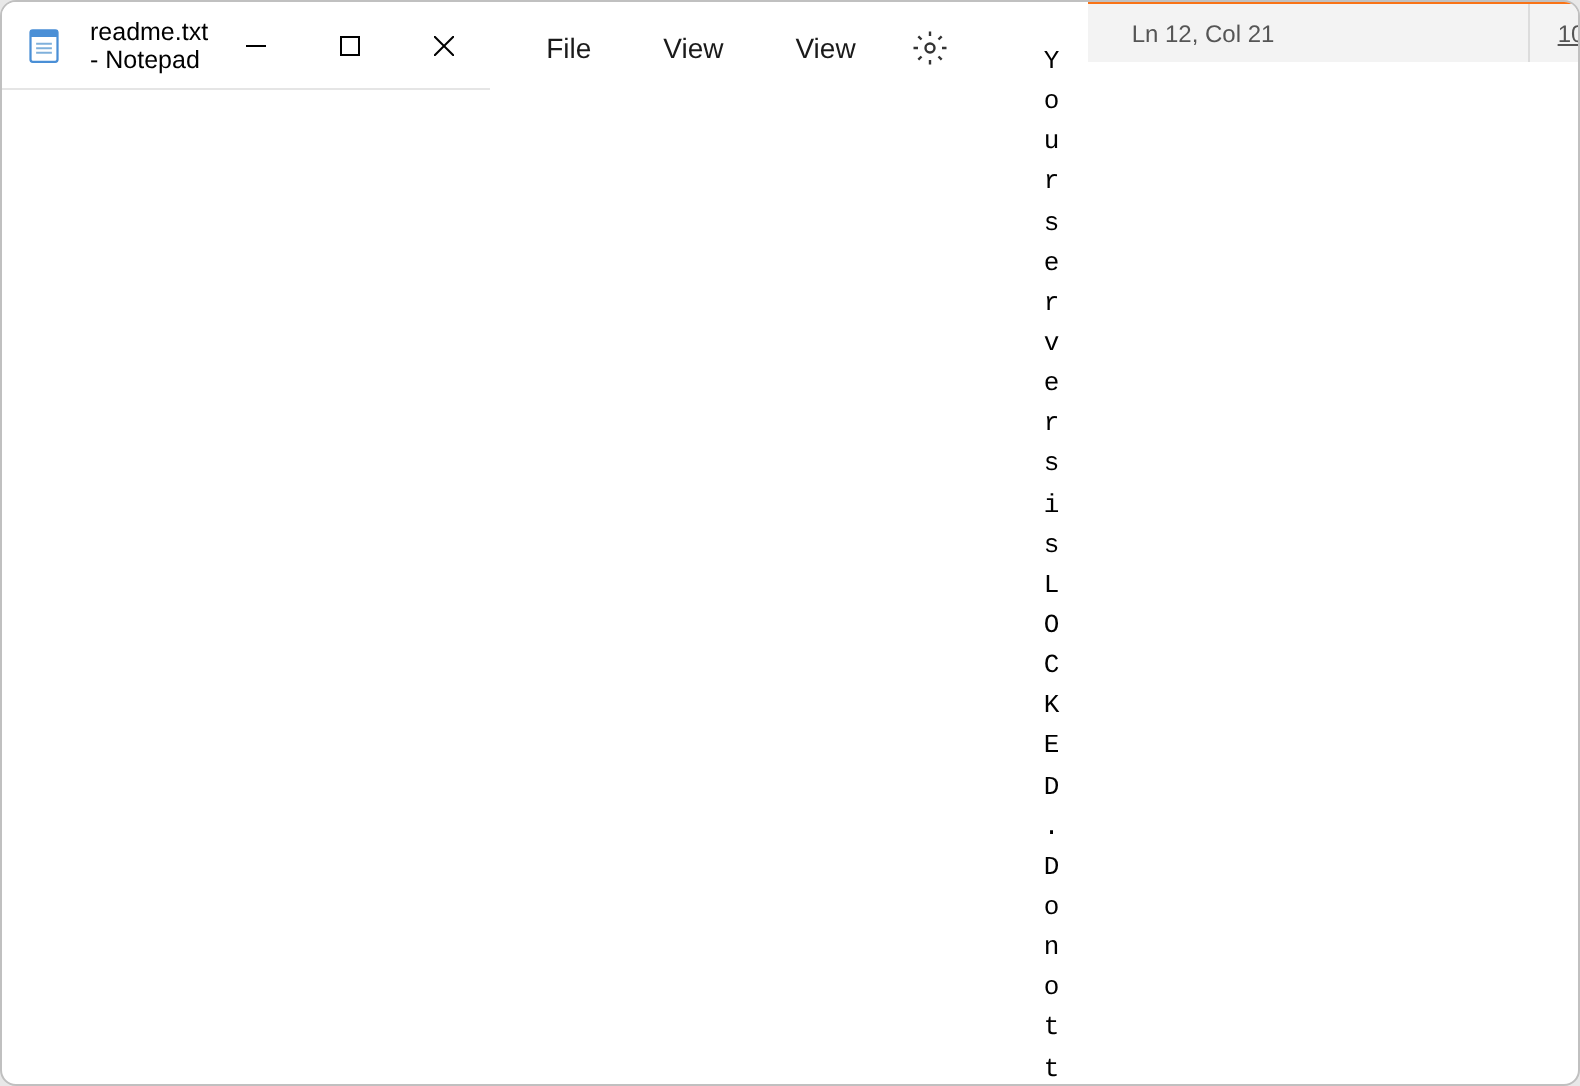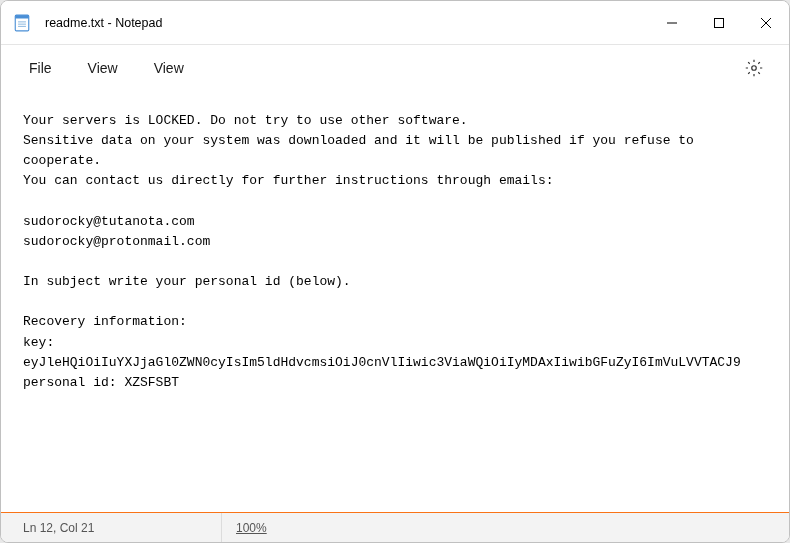--- a/index.html
+++ b/index.html
@@ -10,21 +10,20 @@
       height: 543px;
       overflow: hidden;
     }
     .window {
       width: 790px;
       height: 543px;
       background: #ffffff;
       border: 1px solid #c0c0c0;
       border-radius: 8px;
       display: flex;
-      flex-direction: column;
       overflow: hidden;
     }
     .titlebar {
       height: 44px;
       background: #ffffff;
       border-bottom: 1px solid #e5e5e5;
       display: flex;
       align-items: center;
       padding-left: 12px;
     }

